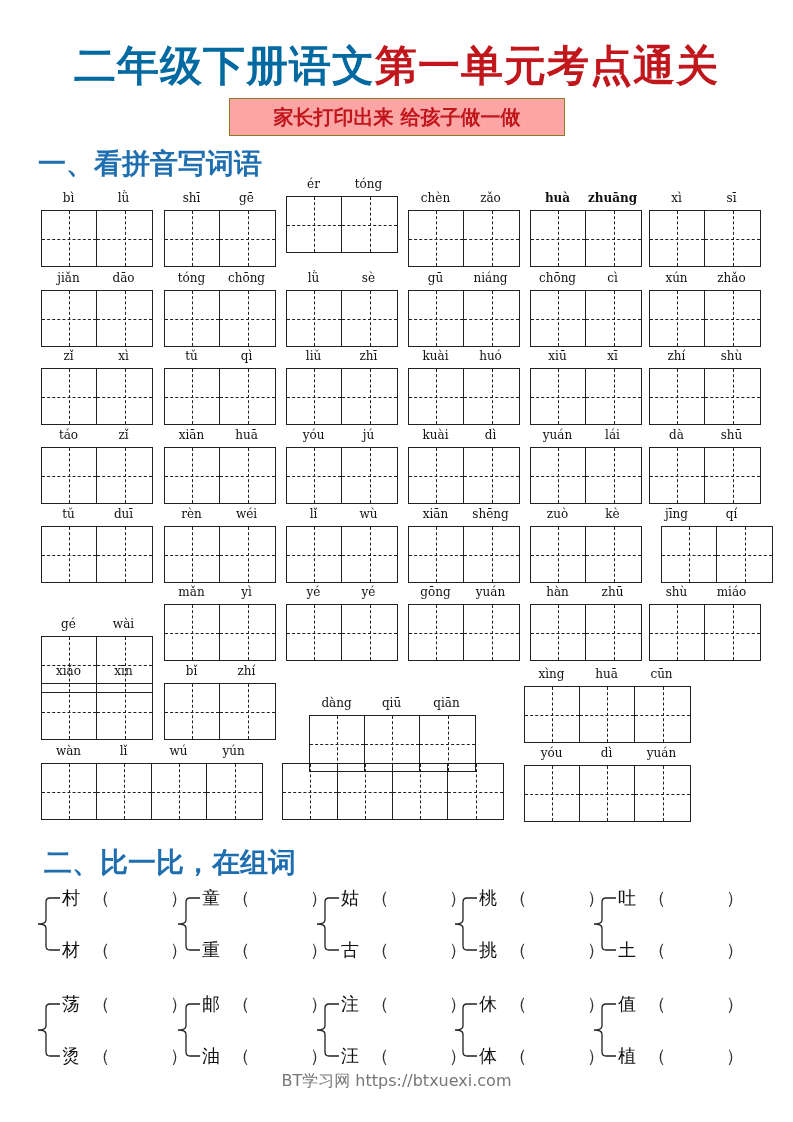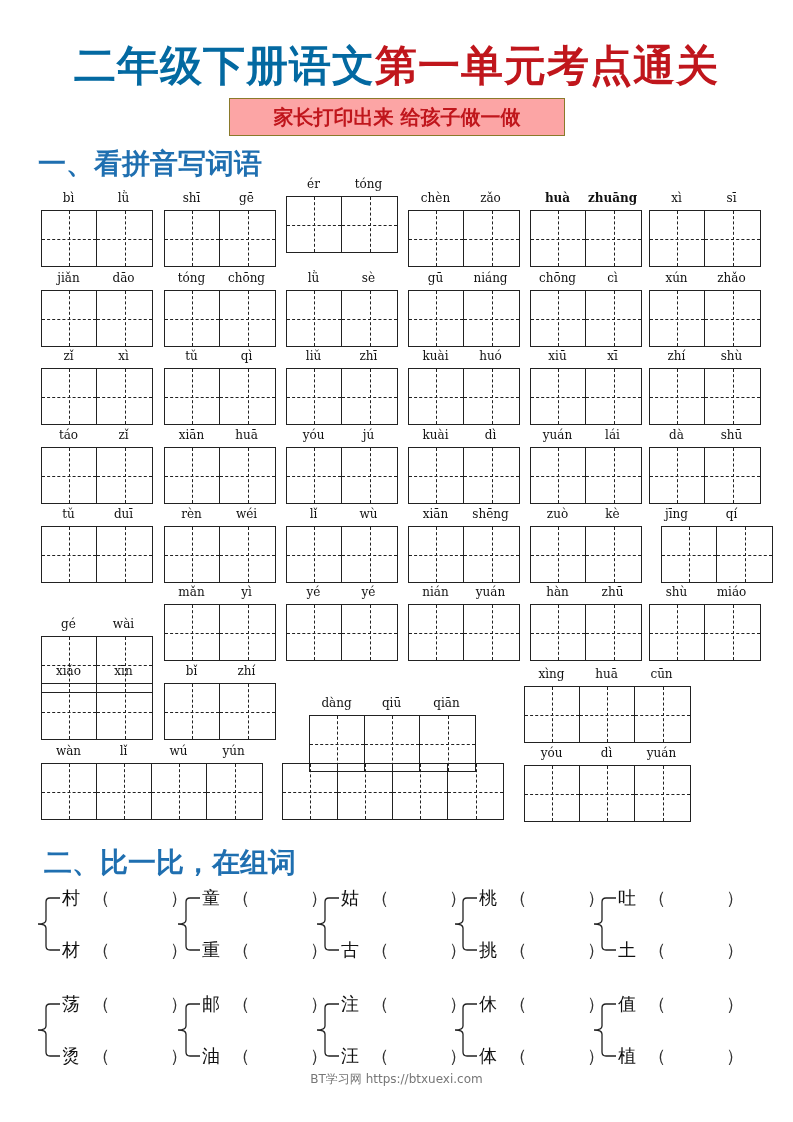--- a/index.html
+++ b/index.html
@@ -24,21 +24,21 @@
   .cmp { position:absolute; width:140px; height:80px; font-family:"DejaVu Sans", sans-serif; font-size:18px; }
   .brace { position:absolute; left:0; top:8px; width:24px; height:60px; }
   .line { position:absolute; left:26px; height:24px; display:flex; align-items:center; white-space:nowrap; }
   .line.top { top:0; }
   .line.bot { top:52px; }
   .line .ch { width:24px; }
   .line .lp { width:18px; margin-left:6px; color:#333; }
   .line .gap { width:60px; }
   .line .rp { width:18px; color:#333; }
   .footer { position:absolute; left:0; top:1071px; width:793px; text-align:center;
-            font-family:"DejaVu Sans", sans-serif; font-size:12px; color:#777; }
+            font-family:"DejaVu Sans", sans-serif; font-size:16px; color:#777; }
 </style>
 </head>
 <body>
 
 <div class="title">
   <span class="black">二年级下册语文</span><span class="red">第一单元考点通关</span>
 </div>
 <div class="subtitle">家长打印出来 给孩子做一做</div>
 
 <div class="section" style="left:38px; top:145px;">一、看拼音写词语</div>
@@ -369,21 +369,21 @@
         <span>yé</span>
         <span>yé</span>
       </div>
       <div class="cells">
         <div class="cell"></div>
         <div class="cell"></div>
       </div>
     </div>
     <div class="grp" style="left: 408px; top: 604px;">
       <div class="py">
-        <span>nián</span>
+        <span>gōng</span>
         <span>yuán</span>
       </div>
       <div class="cells">
         <div class="cell"></div>
         <div class="cell"></div>
       </div>
     </div>
     <div class="grp" style="left: 530px; top: 604px;">
       <div class="py">
         <span>hàn</span>

